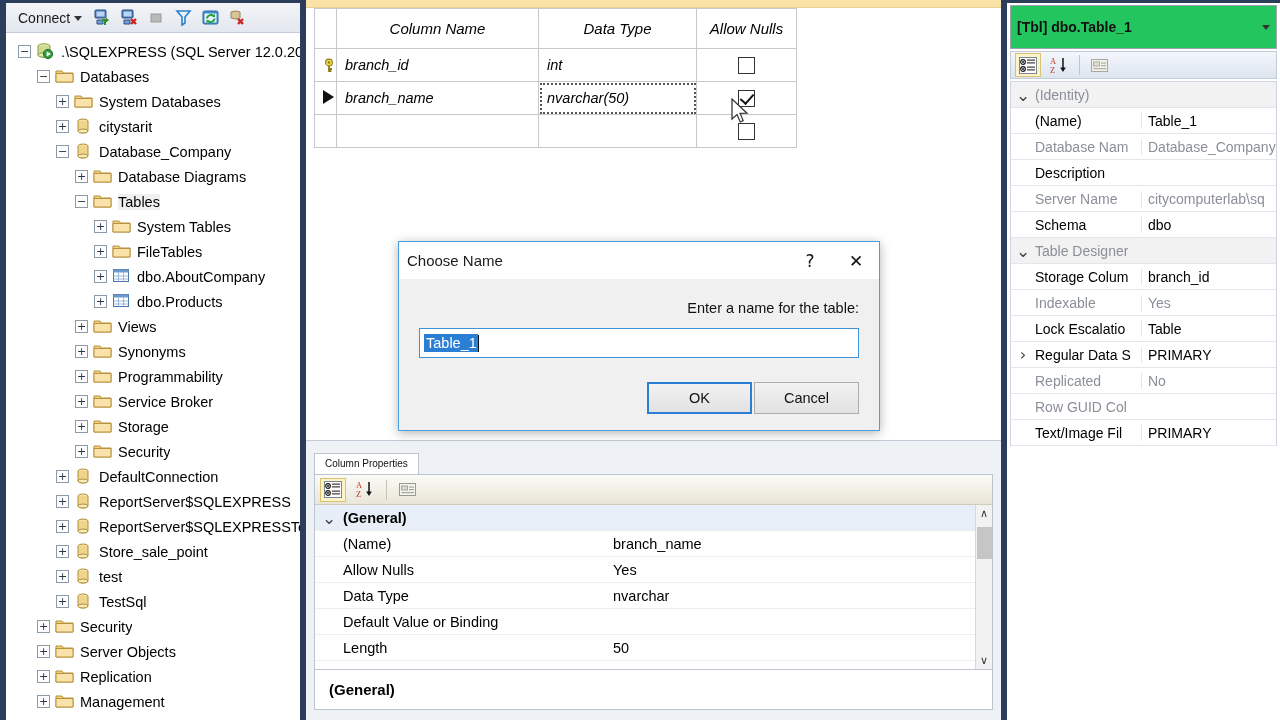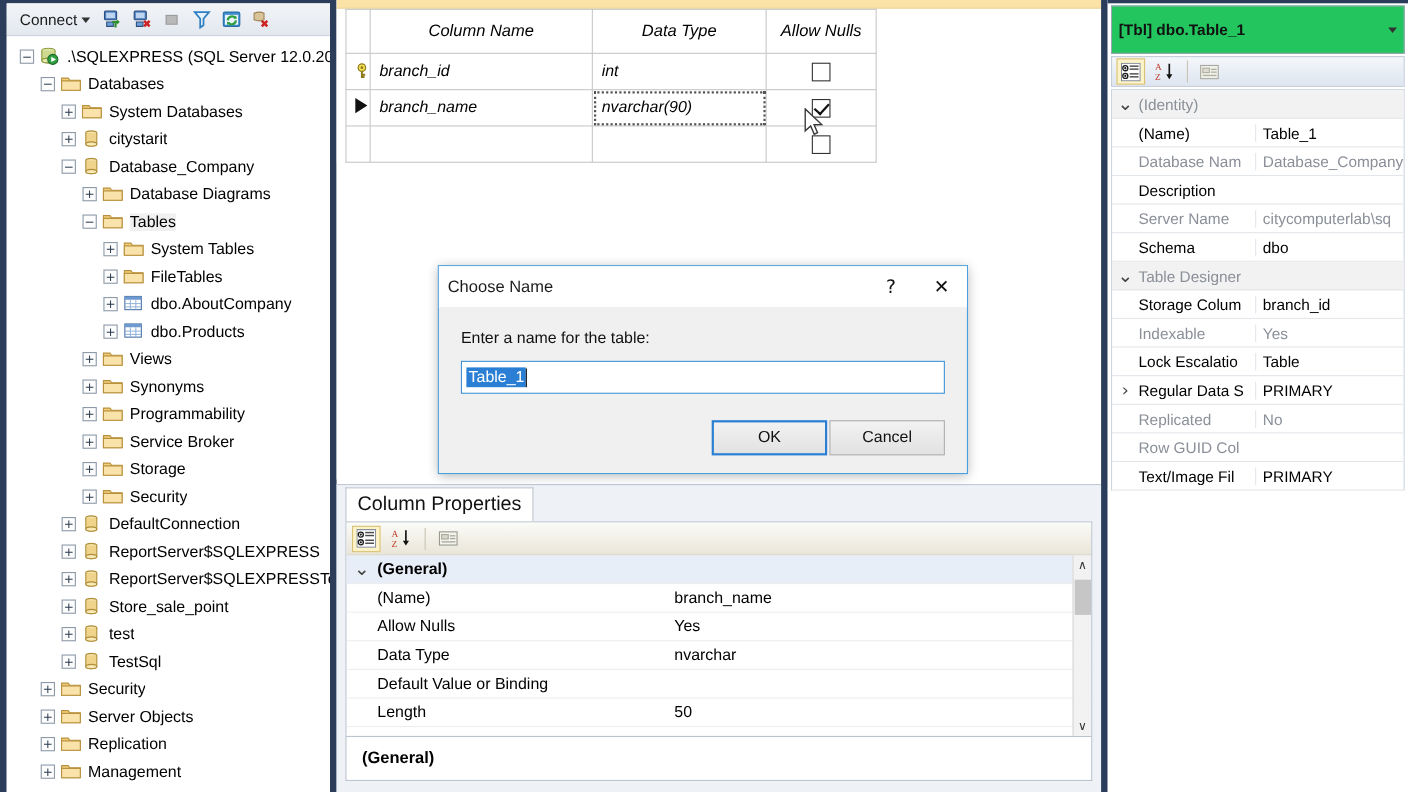--- a/index.html
+++ b/index.html
@@ -178,21 +178,21 @@
     background: #eef1f6;
     border-top: 1px solid #c3cbd8;
     padding: 6px 8px 0 8px;
   }
   .tabrow { display:flex; align-items:flex-end; height: 27px; }
   .tabitem {
     background: #ffffff;
     border: 1px solid #bcc4d0;
     border-bottom: none;
     padding: 4px 10px 5px 10px;
-    font-size: 18px; color:#111;
+    font-size: 10px; color:#111;
     cursor: pointer;
   }
   .props-body {
     background:#fff;
     border:1px solid #bcc4d0;
     height: 196px;
     position: relative;
     overflow:hidden;
   }
   .props-toolbar {
@@ -285,20 +285,21 @@
   .rrow.dim .rname, .rrow.dim .rval { color:#8a8f98; }
 
   
   #dlg {
     position:absolute;
     left: 398px; top: 241px;
     width: 482px; height: 190px;
     background:#f0f0f0;
     border:1px solid #4a9fe0;
     box-shadow: 0 2px 10px rgba(0,0,0,.30);
+    text-align: right;
   }
   .dlg-title {
     height: 38px; background:#ffffff;
     display:flex; align-items:center;
     padding-left: 8px;
     border-bottom: 1px solid #f0f0f0;
   }
   .dlg-title .t {
     font-size: 15px; color:#1b1b1b;
   }
@@ -662,21 +663,21 @@
                   <circle cx="6" cy="4.5" r="1.2" fill="#8c7a18"></circle>
                   <path d="M6 8 v6 M6 11 h3 M6 13 h2.4" stroke="#8c7a18" stroke-width="1.8" fill="none"></path>
                 </svg></td>
               <td>branch_id</td>
               <td>int</td>
               <td class="nullcell"><span class="chk"></span></td>
             </tr>
             <tr>
               <td class="selcell"><span class="rowarrow"></span></td>
               <td>branch_name</td>
-              <td class="editing">nvarchar(90)</td>
+              <td class="editing">nvarchar(50)</td>
               <td class="nullcell"><span class="chk on"></span></td>
             </tr>
             <tr>
               <td class="selcell"></td>
               <td></td>
               <td></td>
               <td class="nullcell"><span class="chk"></span></td>
             </tr>
           </tbody>
       </table>

